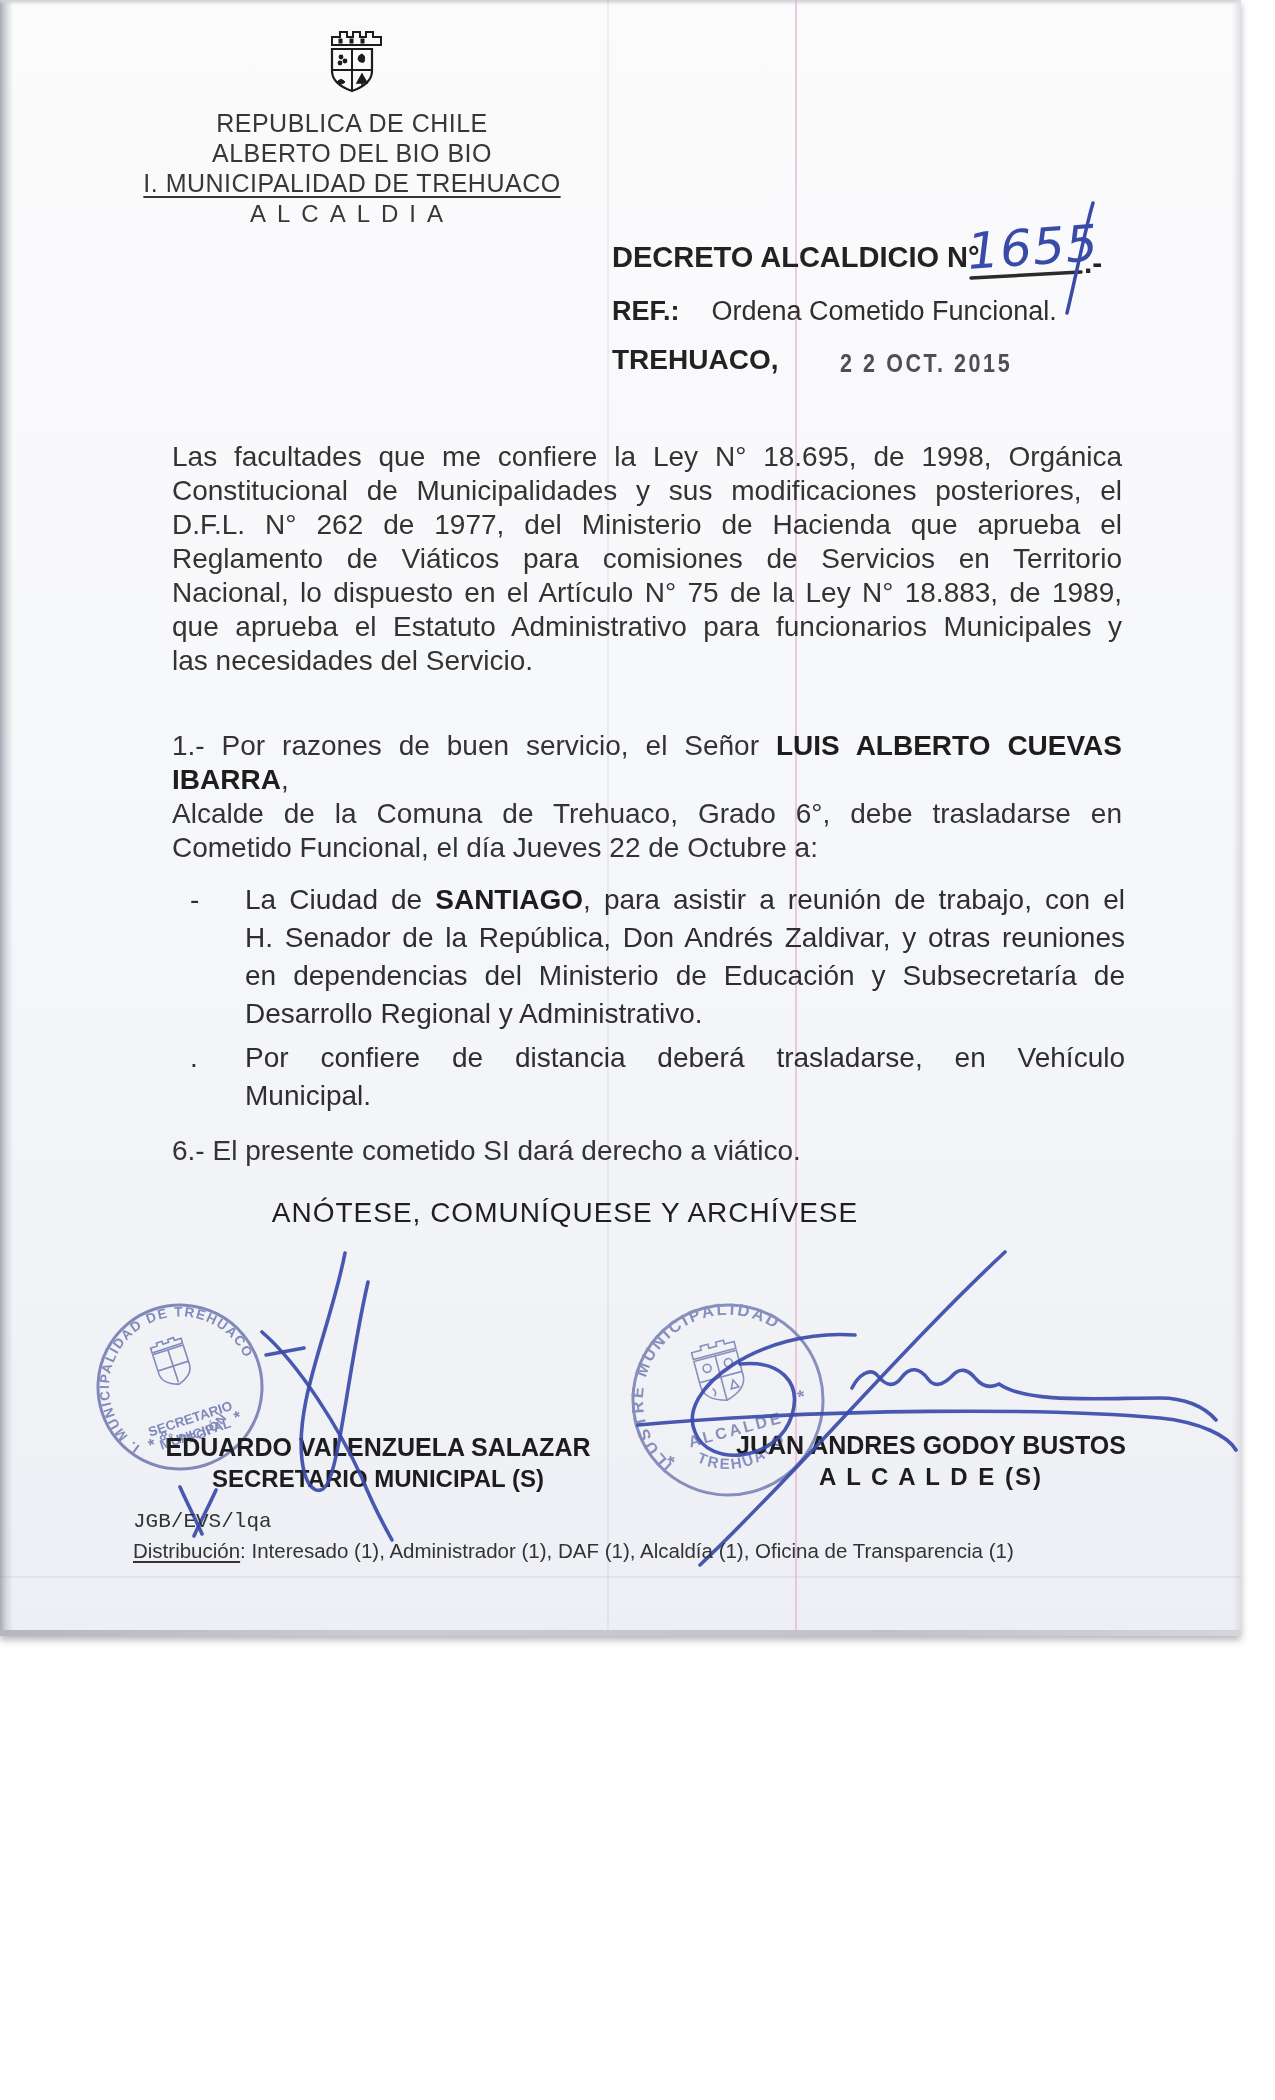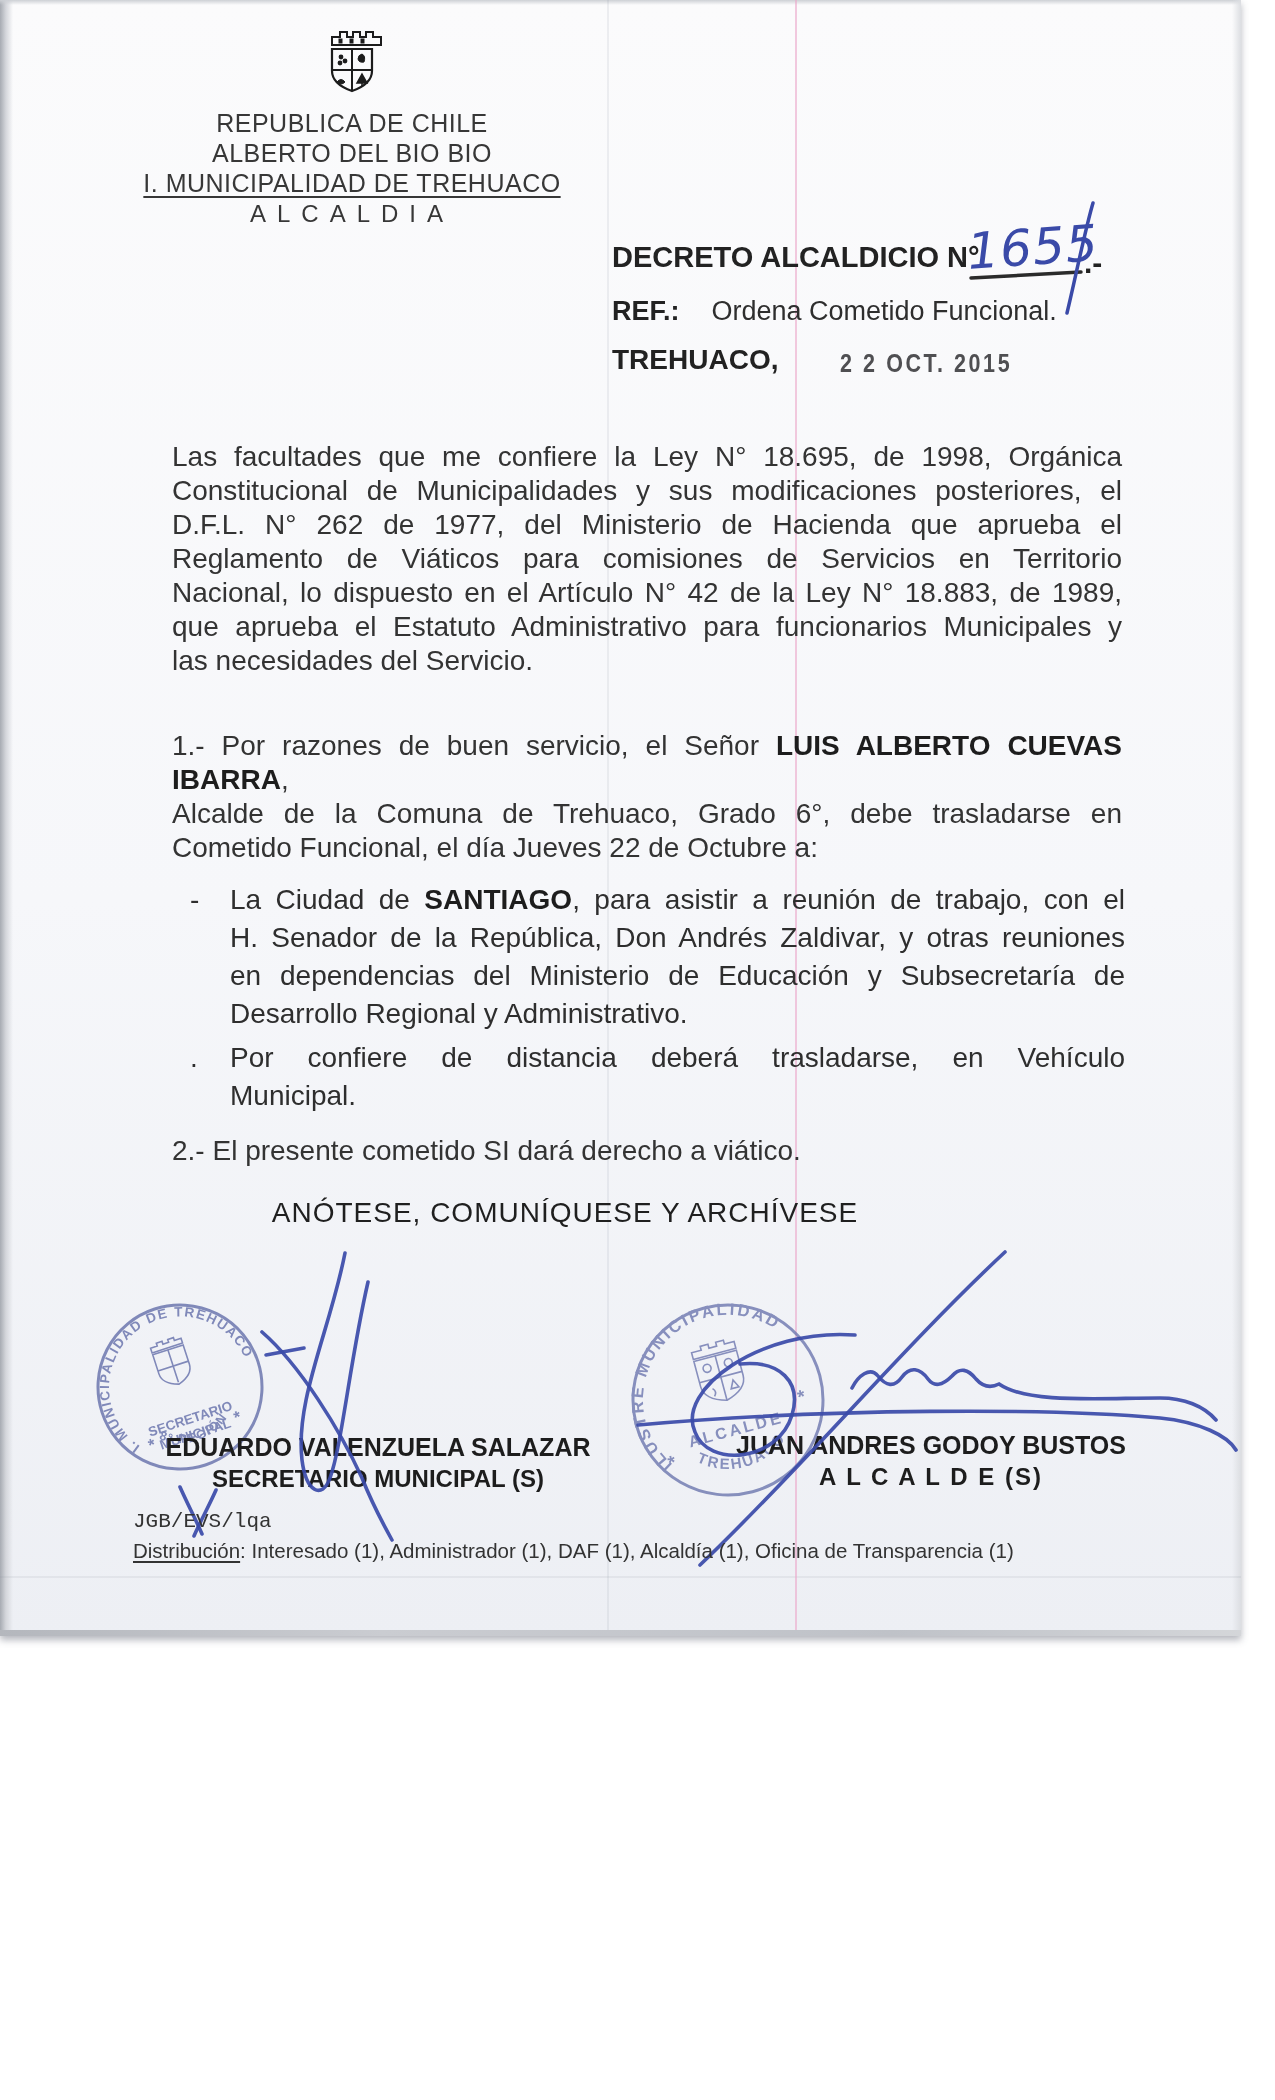--- a/index.html
+++ b/index.html
@@ -57,21 +57,21 @@
   .h-decreto{top:697px;}
   .para{position:absolute;font-size:28px;line-height:34px;color:#333;}
   .jline{text-align:justify;text-align-last:justify;}
   .lline{text-align:left;}
   .p-vistos{left:172px;top:440px;width:950px;}
   .p-item1{left:172px;top:729px;width:950px;}
   .bullet{position:absolute;font-size:28px;line-height:38px;}
   .b1{left:190px;top:881px;width:935px;}
   .b2{left:190px;top:1039px;width:935px;}
   .bmark{position:absolute;left:0;top:0;}
-  .btext{margin-left:40px;}
+  .btext{margin-left:55px;}
   .p-item2{left:172px;top:1134px;width:950px;}
   .anotese{position:absolute;left:172px;top:1197px;width:786px;text-align:center;
     font-weight:400;font-size:28px;letter-spacing:1px;color:#1f1f1f;}
   b{color:#1d1d1d;}
 
   
   .sig-name-block{position:absolute;text-align:center;color:#1d1d1d;}
   .snb-left{left:148px;top:1432px;width:460px;}
   .snb-right{left:700px;top:1430px;width:462px;}
   .sig-name{font-weight:700;font-size:25px;line-height:30px;}
@@ -142,21 +142,21 @@
     <path class="nslash" d="M112,118 C120,85 130,35 138,8"></path>
   </svg>
   <div class="num-suffix">.-</div>
   <div class="date-stamp">2 2 OCT. 2015</div>
 
   <div class="para p-vistos">
     <div class="jline">Las facultades que me confiere la Ley N° 18.695, de 1998, Orgánica</div>
     <div class="jline">Constitucional de Municipalidades y sus modificaciones posteriores, el</div>
     <div class="jline">D.F.L. N° 262 de 1977, del Ministerio de Hacienda que aprueba el</div>
     <div class="jline">Reglamento de Viáticos para comisiones de Servicios en Territorio</div>
-    <div class="jline">Nacional, lo dispuesto en el Artículo N° 42 de la Ley N° 18.883, de 1989,</div>
+    <div class="jline">Nacional, lo dispuesto en el Artículo N° 75 de la Ley N° 18.883, de 1989,</div>
     <div class="jline">que aprueba el Estatuto Administrativo para funcionarios Municipales y</div>
     <div class="lline">las necesidades del Servicio.</div>
   </div>
 
   <div class="para p-item1">
     <div class="jline"><span>1.- Por razones de buen servicio, el Señor </span><b>LUIS ALBERTO CUEVAS IBARRA</b><span>,</span></div>
     <div class="jline">Alcalde  de la Comuna de Trehuaco,  Grado 6°, debe trasladarse en</div>
     <div class="lline">Cometido Funcional, el día Jueves 22 de Octubre a:</div>
   </div>
 
@@ -171,21 +171,21 @@
   </div>
 
   <div class="bullet b2">
     <span class="bmark">.</span>
     <div class="btext">
       <div class="jline">Por confiere de distancia deberá trasladarse, en Vehículo</div>
       <div class="lline">Municipal.</div>
     </div>
   </div>
 
-  <div class="para p-item2">2.- El presente cometido SI dará derecho a viático.</div>
+  <div class="para p-item2">6.- El presente cometido SI dará derecho a viático.</div>
 
   <div class="anotese">ANÓTESE, COMUNÍQUESE Y ARCHÍVESE</div>
 
   <svg class="stamp stamp-left" width="185" height="185" viewBox="0 0 185 185" opacity="0.85">
     <g transform="rotate(-18 92 91)">
       <circle class="ring" cx="92" cy="91" r="82" stroke-width="3"></circle>
       <defs>
         <path id="lsTop" d="M 36,135 A 71,71 0 1 1 148,135"></path>
         <path id="lsBot" d="M 44,120 A 56,56 0 0 0 140,120"></path>
       </defs>

